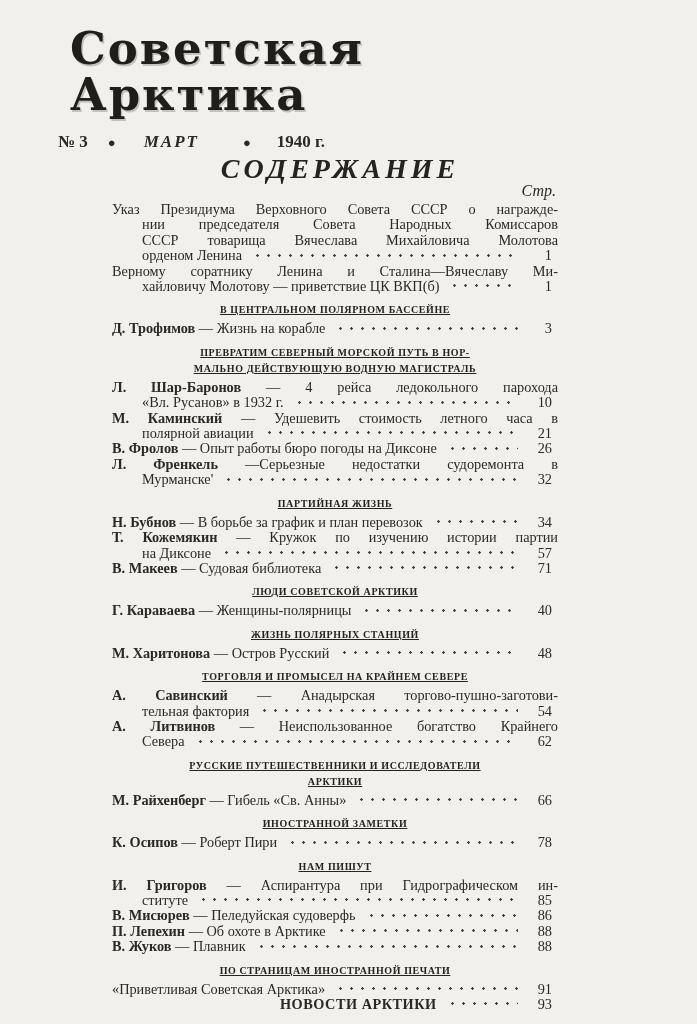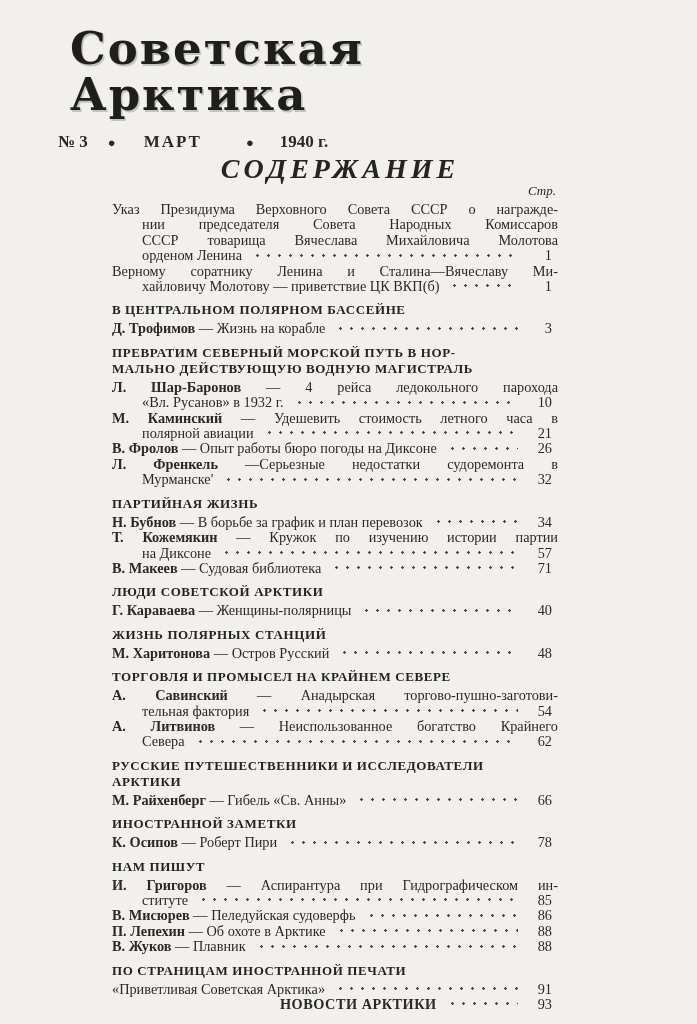--- a/index.html
+++ b/index.html
@@ -35,21 +35,21 @@
     top: 132px;
     display: flex;
     align-items: center;
     font-weight: bold;
     font-size: 17px;
     color: #2b2923;
     white-space: nowrap;
   }
   .issue-line .num   { margin-right: 20px; }
   .issue-line .bullet{ font-size: 13px; margin-right: 28px; line-height: 1; }
-  .issue-line .month { letter-spacing: 2px; margin-right: 44px; }
+  .issue-line .month { letter-spacing: 2px; margin-right: 44px; font-style: italic; }
   .issue-line .b2    { margin-right: 26px; }
   
   .contents {
     position: absolute;
     left: 112px;
     top: 156px;
     width: 446px;
   }
   .toc-title {
     text-align: center;
@@ -57,33 +57,35 @@
     font-style: italic;
     font-size: 28px;
     line-height: 26px;
     letter-spacing: 4px;
     color: #252420;
     padding-left: 10px;
   }
   .page-col-label {
     text-align: right;
     font-style: italic;
-    font-size: 13px;
+    font-size: 16px;
     line-height: 16px;
     margin-top: 1px;
     padding-right: 2px;
   }
   .toc-body { margin-top: 3px; }
   .section-heading {
+    text-align: center;
     font-weight: bold;
-    font-size: 13px;
+    font-size: 10px;
     letter-spacing: 0.6px;
     line-height: 16px;
     margin: 8px 0 3px 0;
     color: #24231f;
+    text-decoration: underline;
   }
   .entry { margin: 0; }
   .line {
     font-size: 14.3px;
     line-height: 15.4px;
     color: #2b2923;
   }
   .line:not(.last) {
     text-align: justify;
     text-align-last: justify;

